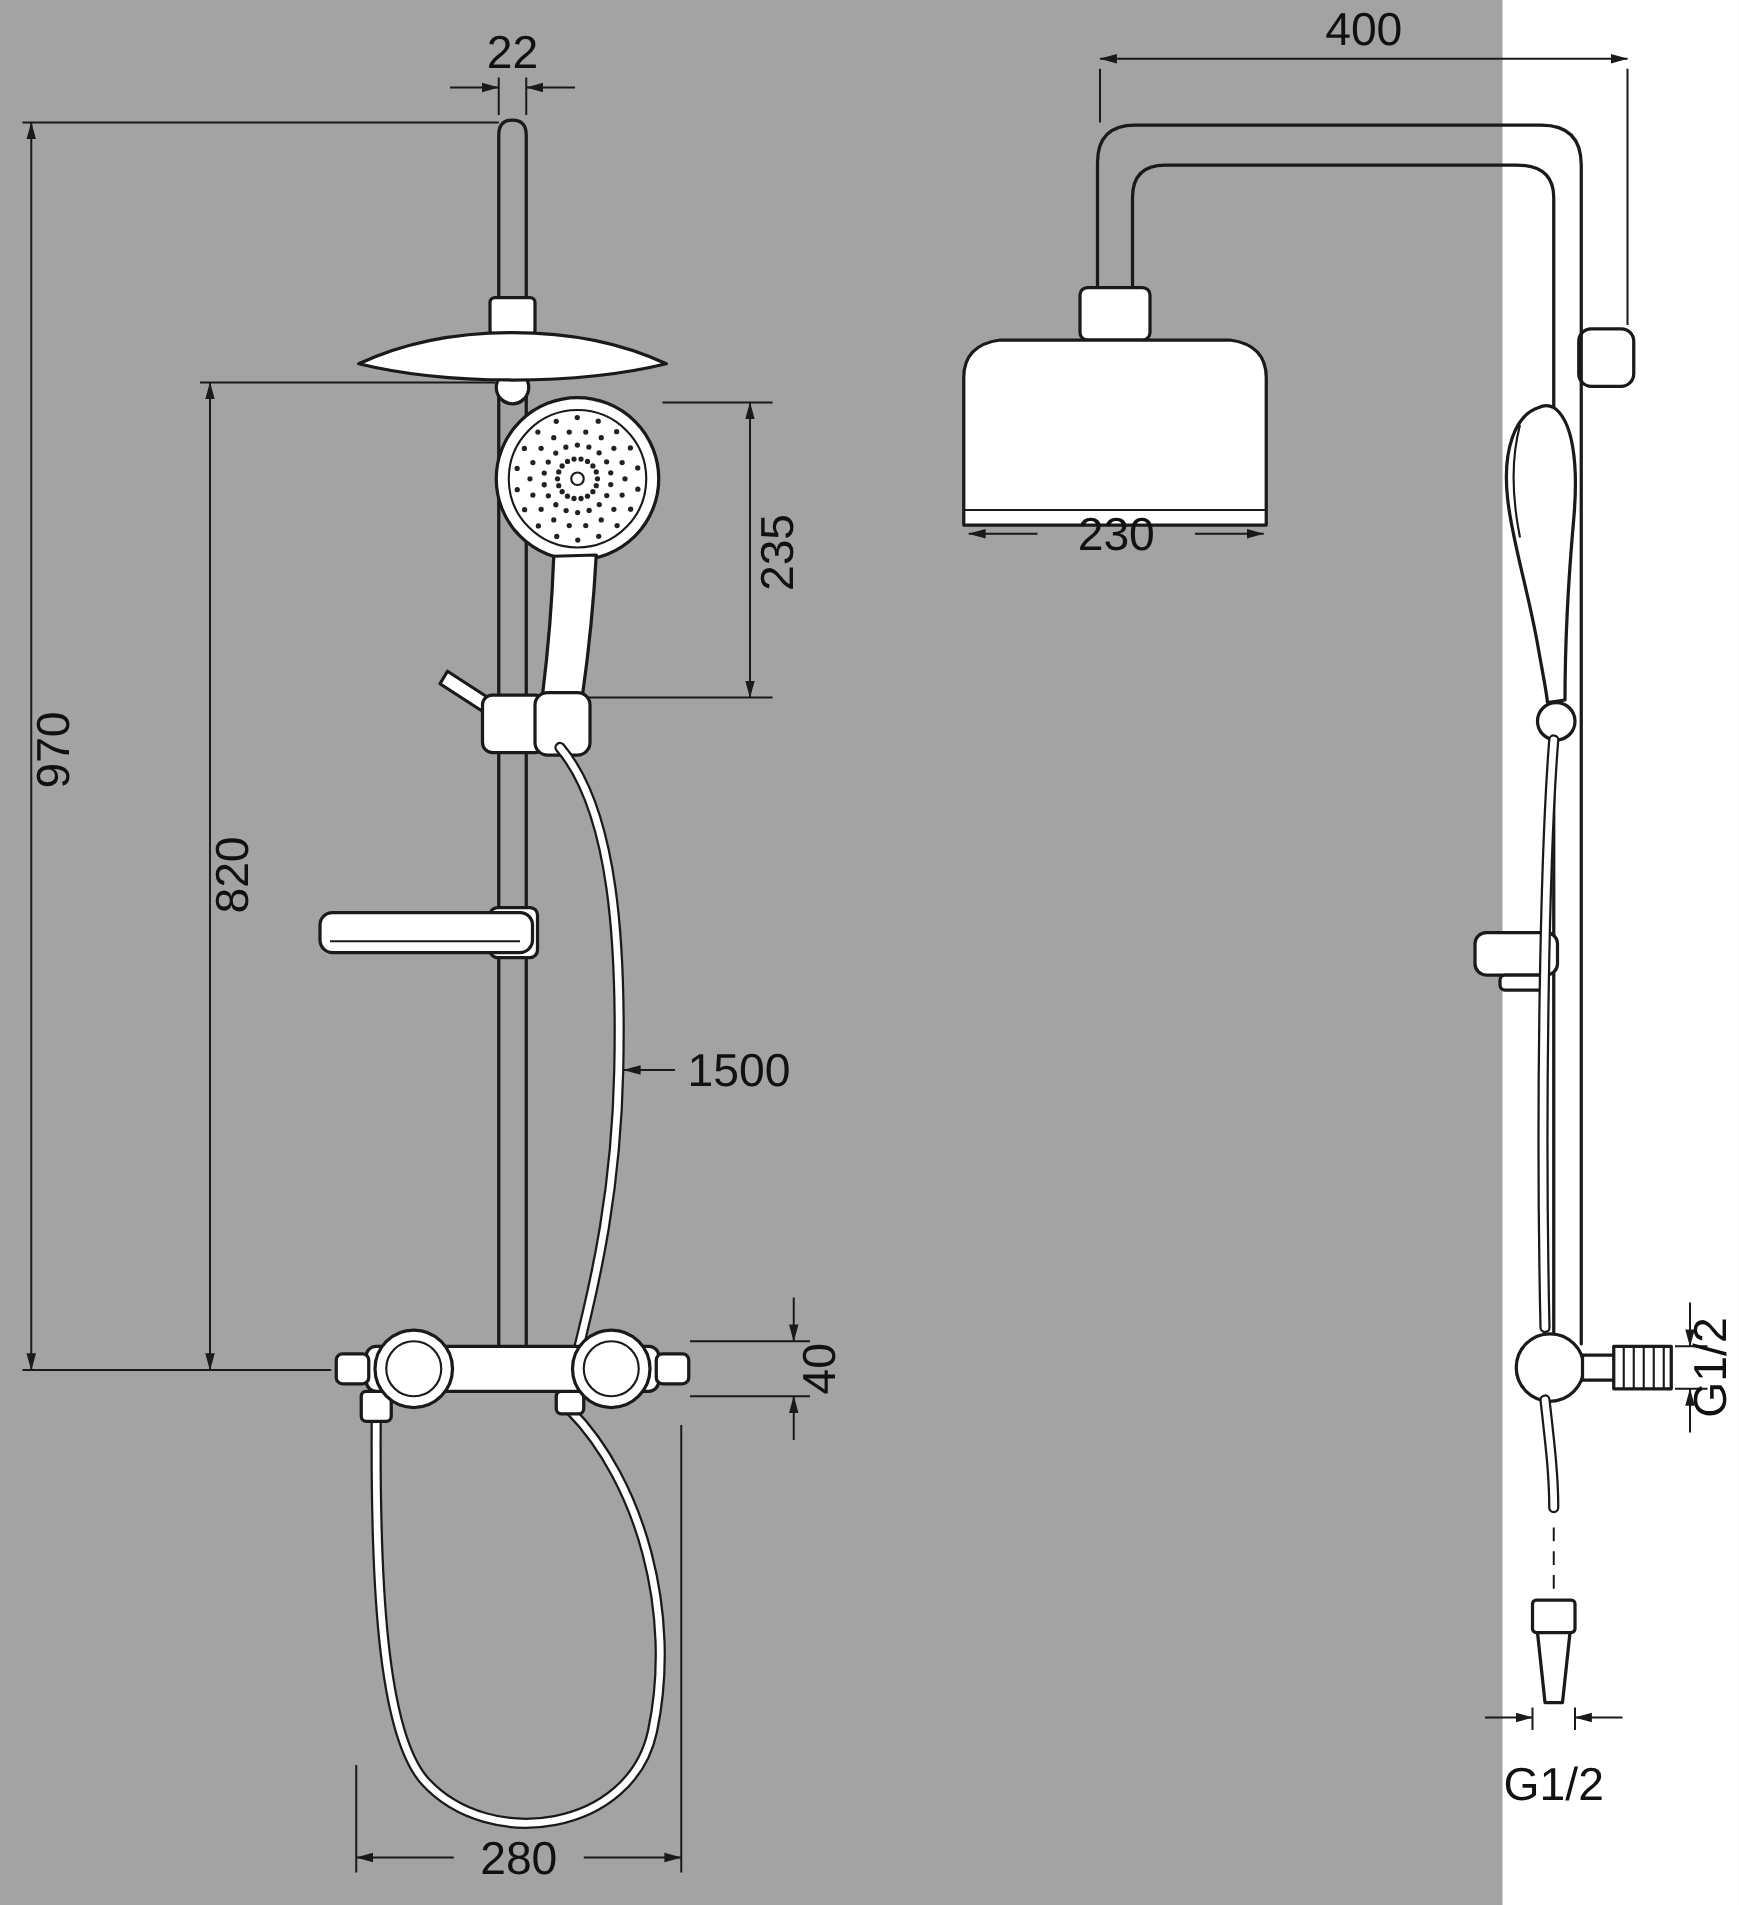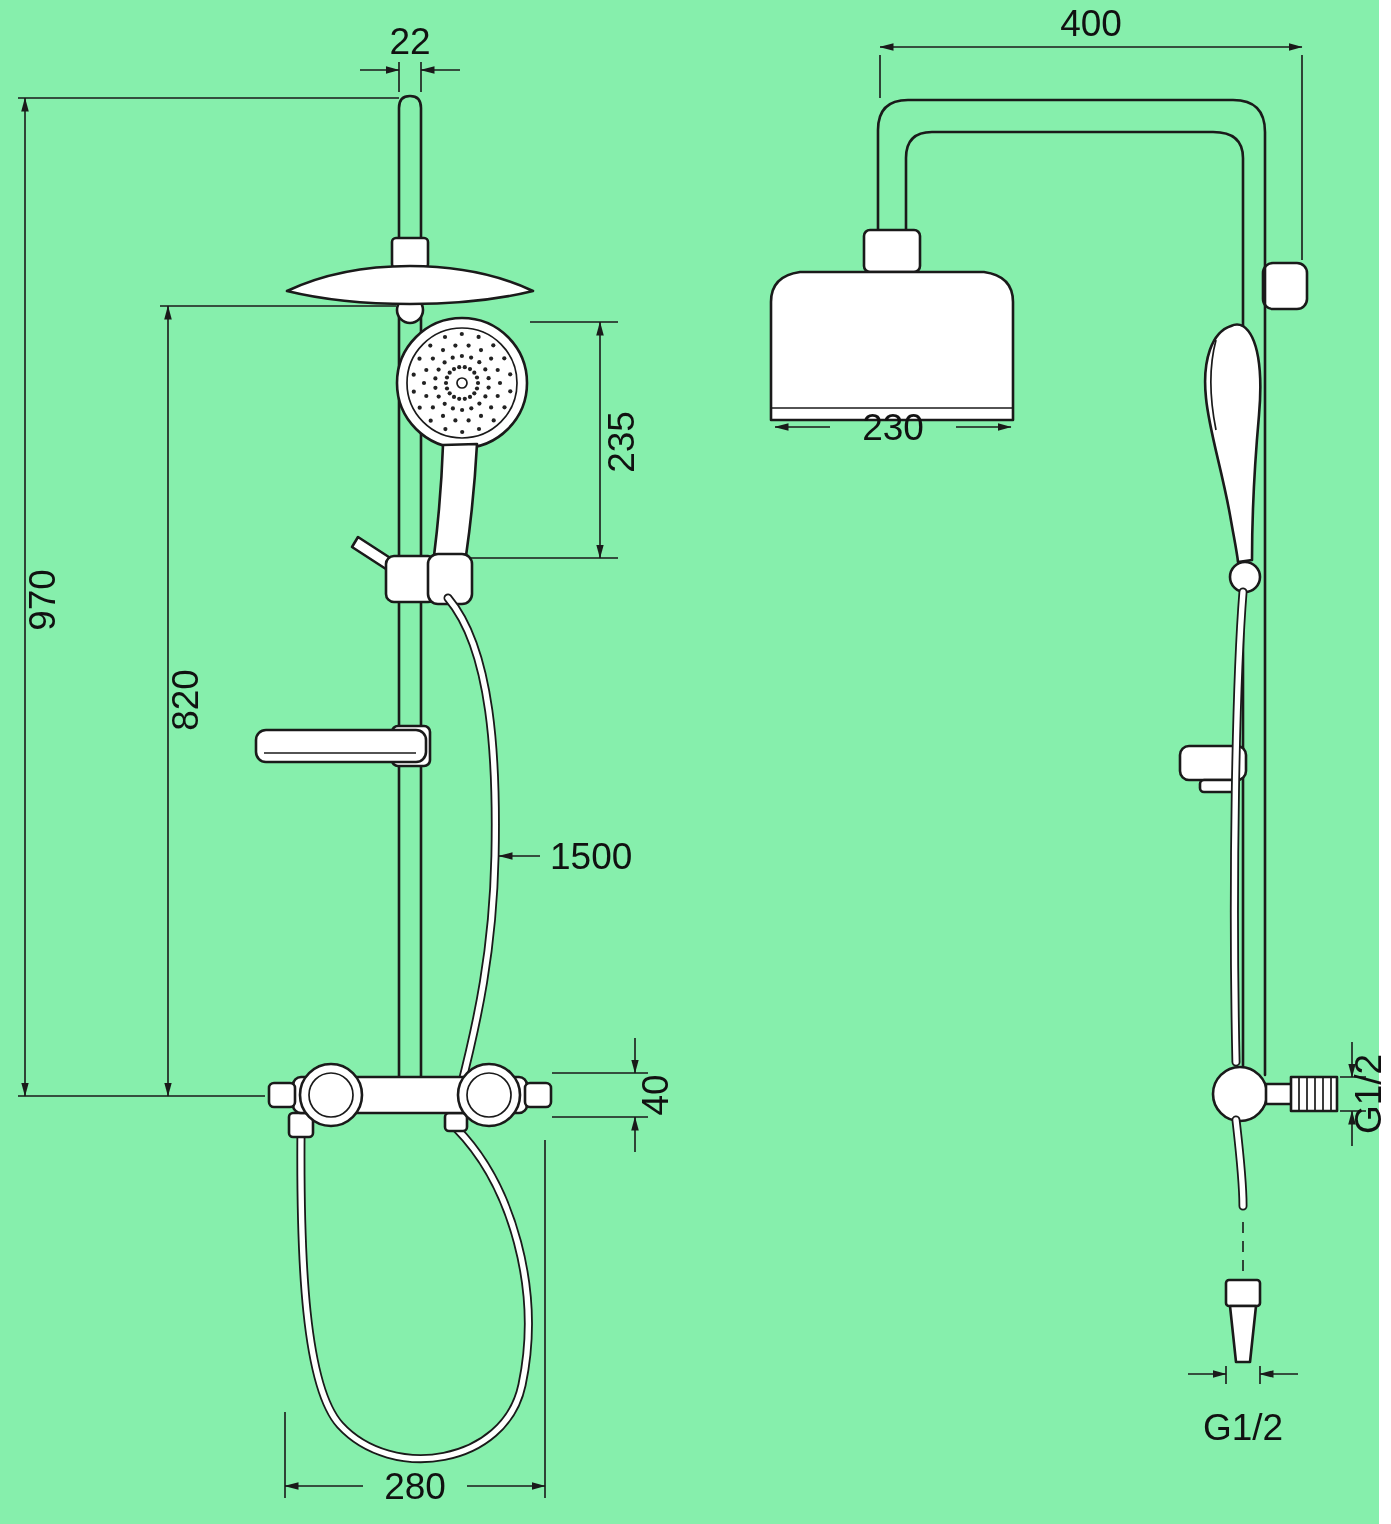--- a/index.html
+++ b/index.html
@@ -1,16 +1,16 @@
 <!DOCTYPE html>
 <html><head>
 <meta charset="utf-8">
 <style>
   html,body { margin:0; padding:0; background:#ffffff; }
-  .canvas { width:1379px; height:1524px; position:relative; background:#86efac; }
+  .canvas { width:1202px; height:1524px; position:relative; background:#a3a3a3; }
   svg { display:block; }
   .ol { fill:none; stroke:#1a1a1a; stroke-width:2.6; stroke-linejoin:round; stroke-linecap:round; }
   .fw { fill:#ffffff; stroke:#1a1a1a; stroke-width:2.6; stroke-linejoin:round; }
   .tn { fill:none; stroke:#1a1a1a; stroke-width:1.7; }
   .dm { fill:none; stroke:#1a1a1a; stroke-width:1.6; }
   .dash { stroke-dasharray:11 8; }
   .ho { fill:none; stroke:#1a1a1a; stroke-width:9; stroke-linecap:round; }
   .hi { fill:none; stroke:#ffffff; stroke-width:5.4; stroke-linecap:round; }
   text.dt { font-family:"Liberation Sans","DejaVu Sans",sans-serif; font-size:37px; fill:#111111; }
 </style>

